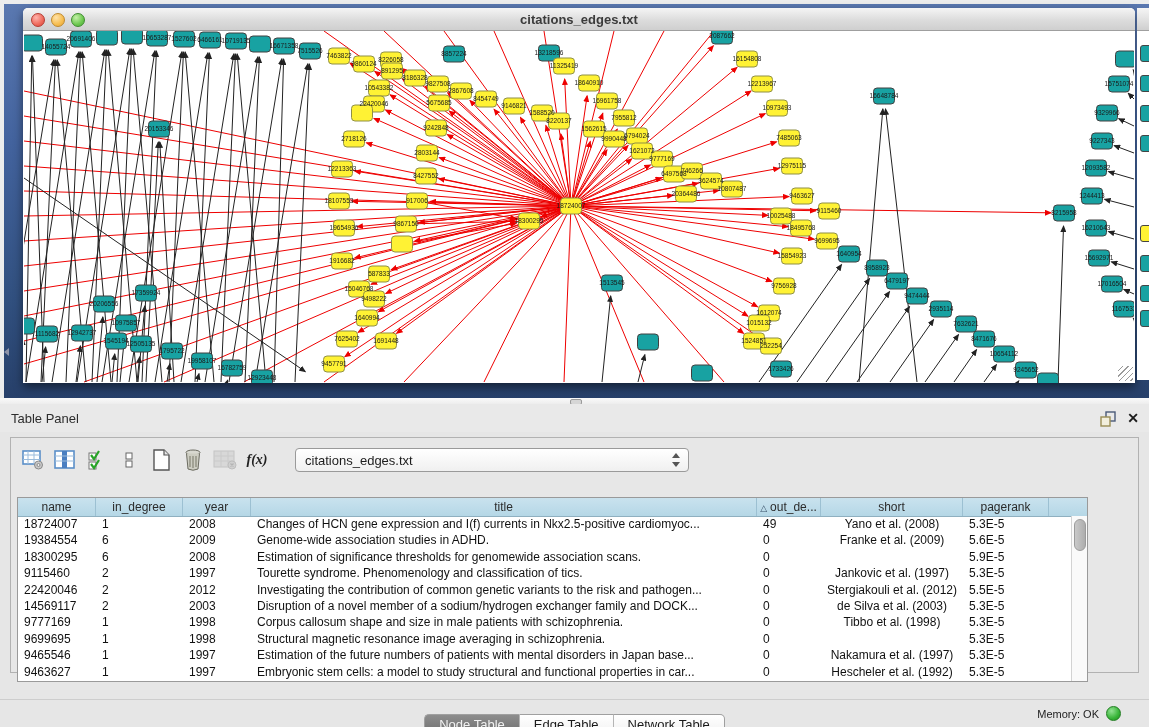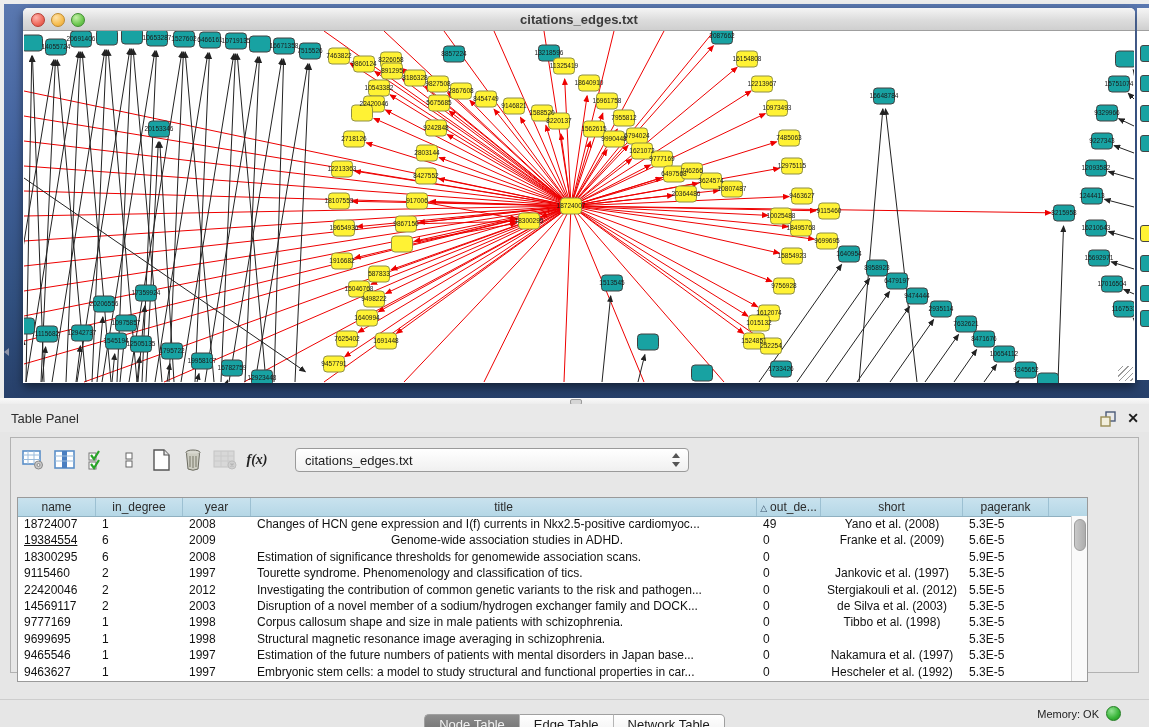--- a/index.html
+++ b/index.html
@@ -610,24 +610,24 @@
             <div class="tr">
               <div class="td" style="width: 78px;">18724007</div>
               <div class="td" style="width: 87px;">1</div>
               <div class="td" style="width: 68px;">2008</div>
               <div class="td" style="width: 506px;">Changes of HCN gene expression and I(f) currents in Nkx2.5-positive cardiomyoc...</div>
               <div class="td" style="width: 64px;">49</div>
               <div class="td center" style="width: 142px;">Yano et al. (2008)</div>
               <div class="td" style="width: 86px;">5.3E-5</div>
             </div>
             <div class="tr">
-              <div class="td" style="width: 78px; text-decoration: underline;">19384554</div>
+              <div class="td" style="width: 78px;">19384554</div>
               <div class="td" style="width: 87px;">6</div>
               <div class="td" style="width: 68px;">2009</div>
-              <div class="td" style="width: 506px; text-align: center;">Genome-wide association studies in ADHD.</div>
+              <div class="td" style="width: 506px;">Genome-wide association studies in ADHD.</div>
               <div class="td" style="width: 64px;">0</div>
               <div class="td center" style="width: 142px;">Franke et al. (2009)</div>
               <div class="td" style="width: 86px;">5.6E-5</div>
             </div>
             <div class="tr">
               <div class="td" style="width: 78px;">18300295</div>
               <div class="td" style="width: 87px;">6</div>
               <div class="td" style="width: 68px;">2008</div>
               <div class="td" style="width: 506px;">Estimation of significance thresholds for genomewide association scans.</div>
               <div class="td" style="width: 64px;">0</div>

